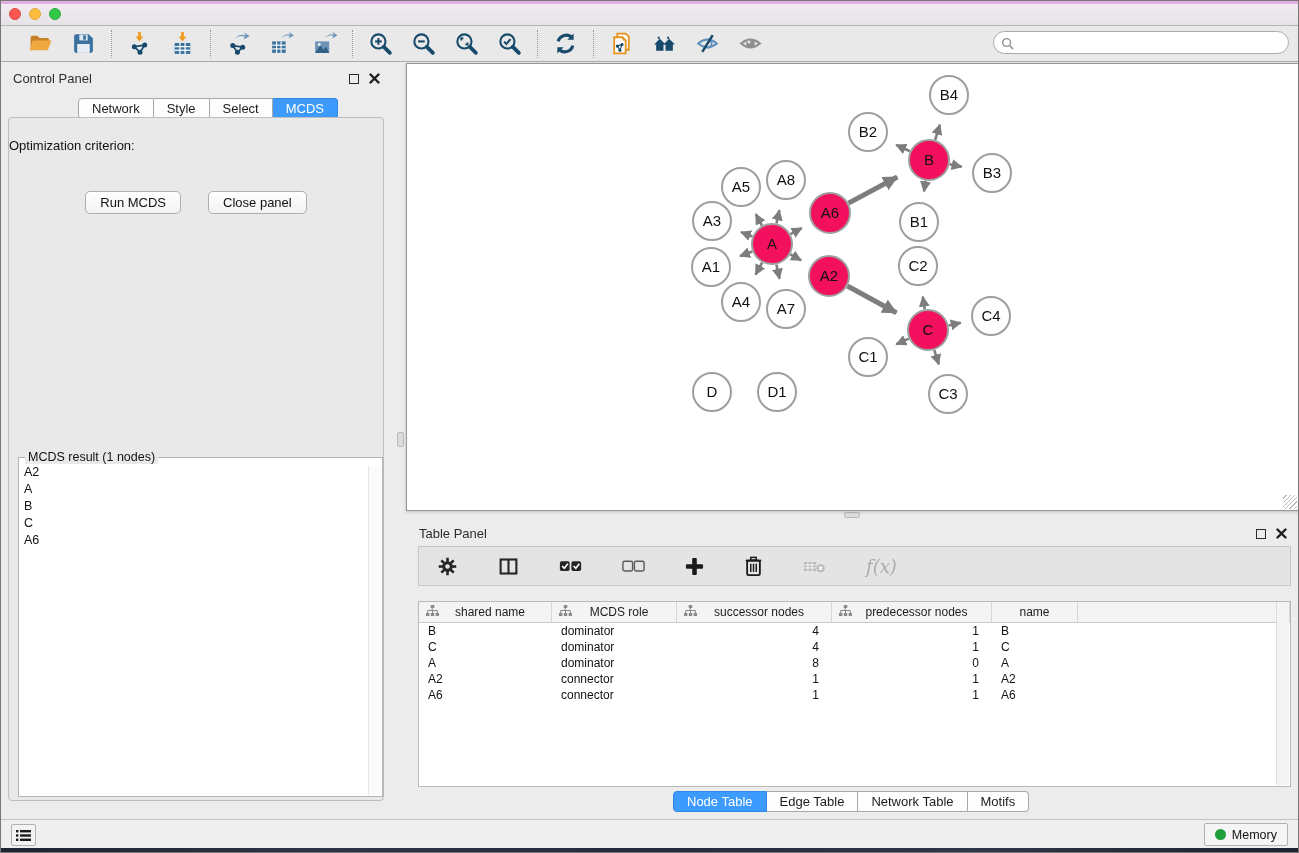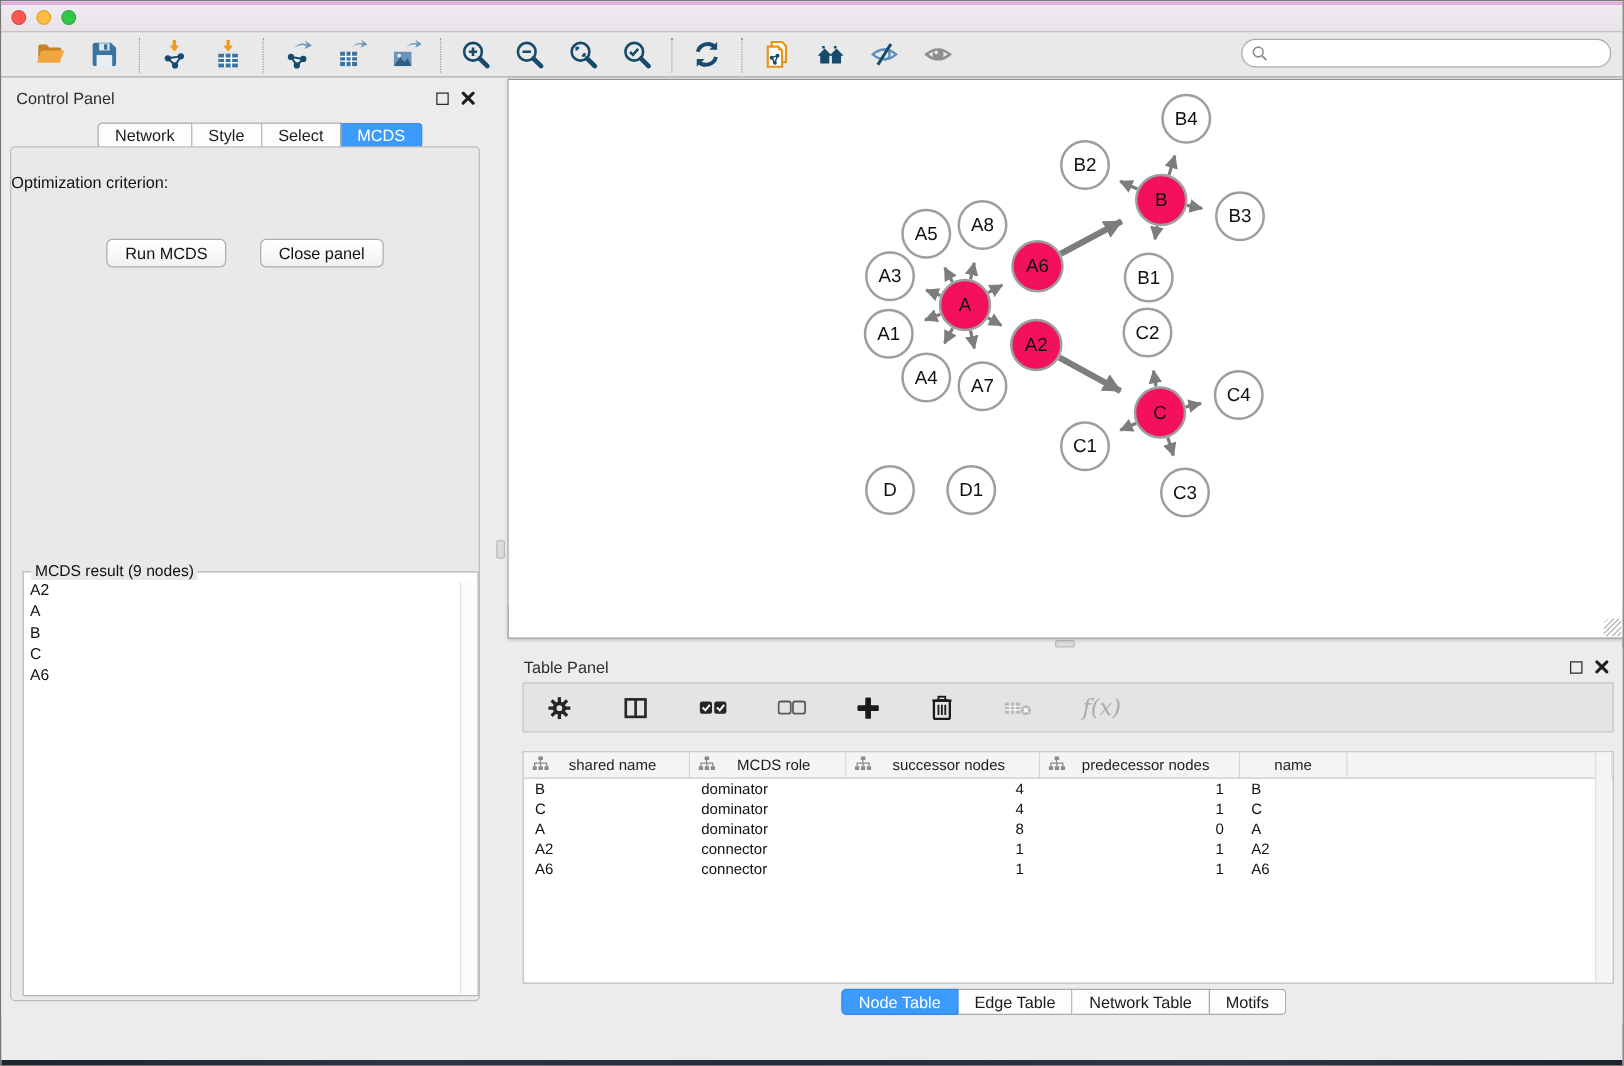--- a/index.html
+++ b/index.html
@@ -306,21 +306,21 @@
         <div class="tab">Select</div>
         <div class="tab active">MCDS</div>
       </div>
     <div class="cp-body">
       <div class="opt-label">Optimization criterion:</div>
       <div class="cp-btn-row">
         <button class="btn">Run MCDS</button>
         <button class="btn">Close panel</button>
       </div>
       <div class="mcds-box">
-        <span class="mcds-legend">MCDS result (9 nodes)</span>
+        <span class="mcds-legend">MCDS result (1 nodes)</span>
         <div class="mcds-list">
             <div class="mcds-item">A2</div>
             <div class="mcds-item">A</div>
             <div class="mcds-item">B</div>
             <div class="mcds-item">C</div>
             <div class="mcds-item">A6</div>
           </div>
         <div class="mcds-scroll"></div>
       </div>
     </div>
@@ -627,15 +627,31 @@
     </div>
 
     <div class="tp-tabs">
         <div class="tab active">Node Table</div>
         <div class="tab">Edge Table</div>
         <div class="tab">Network Table</div>
         <div class="tab">Motifs</div>
       </div>
   </div>
 
+  <div class="status-bar">
+    <div class="list-btn">
+      <svg width="15" height="13" viewBox="0 0 15 13" fill="#1A1A1A">
+          <rect x="0" y="1" width="2.4" height="2.4"></rect>
+          <rect x="4" y="1" width="11" height="2.4"></rect>
+          <rect x="0" y="5.3" width="2.4" height="2.4"></rect>
+          <rect x="4" y="5.3" width="11" height="2.4"></rect>
+          <rect x="0" y="9.6" width="2.4" height="2.4"></rect>
+          <rect x="4" y="9.6" width="11" height="2.4"></rect>
+        </svg>
+    </div>
+    <div class="memory-btn">
+      <span class="mem-dot"></span>
+      <span>Memory</span>
+    </div>
+  </div>
   <div class="desktop-strip"></div>
 
 </div>
 
 </body></html>

